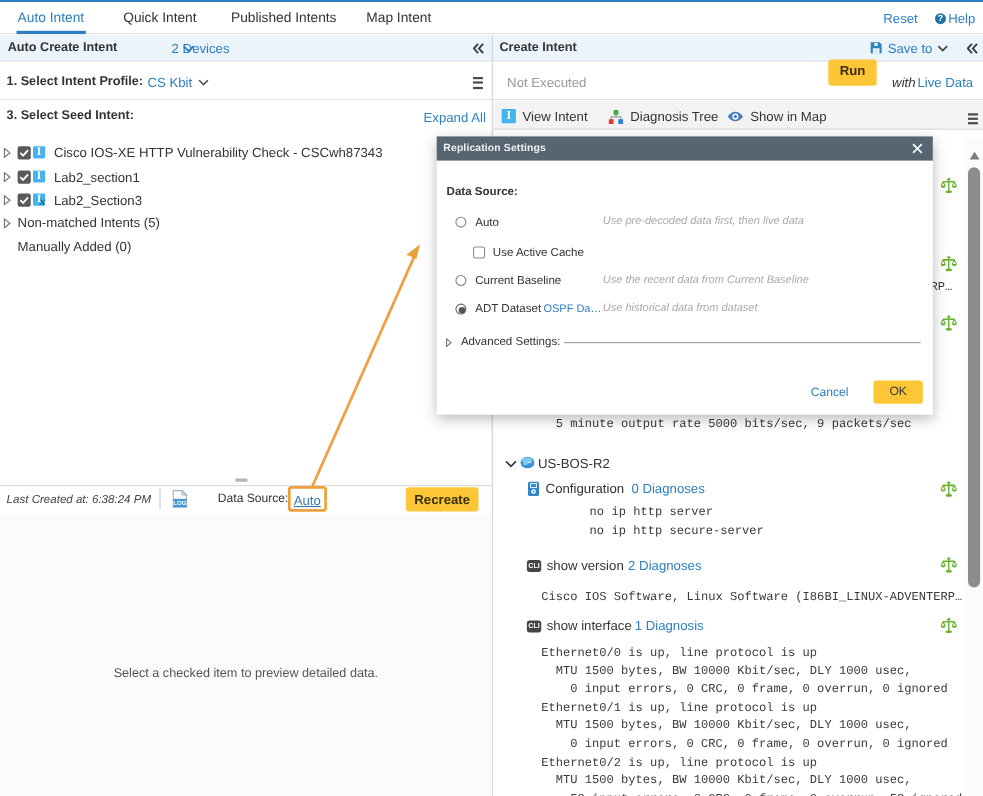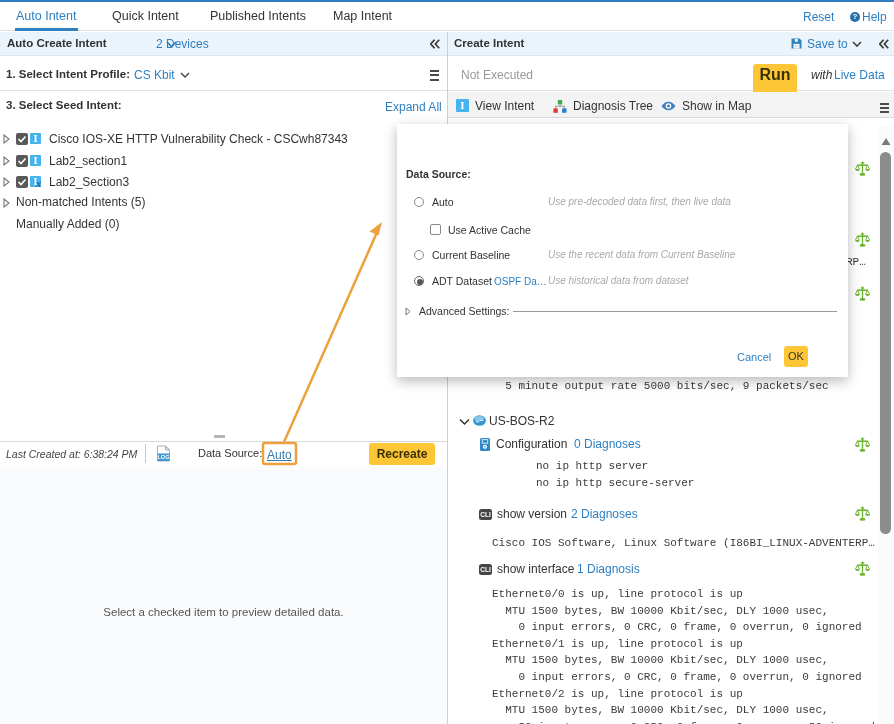--- a/index.html
+++ b/index.html
@@ -121,21 +121,21 @@
 </svg>
 <div class="ab" style="left:198px;top:447px;font-size:11px;">Data Source:</div>
 <div class="ab" style="left:267px;top:447.5px;font-size:12px;color:#3779a8;text-decoration:underline;">Auto</div>
 <div class="ab ylw" style="left:369px;top:443px;width:66px;height:22px;font-size:12px;line-height:22px;">Recreate</div>
 
 <div class="ab" style="left:0;top:467px;width:447px;height:257px;background:#fafbfc;"></div>
 <div class="ab" style="left:0;top:606px;width:447px;text-align:center;font-size:11.5px;color:#555;">Select a checked item to preview detailed data.</div>
 
 <div class="ab" style="left:448px;top:57px;width:446px;height:34px;border-bottom:1px solid #e3e3e3;"></div>
 <div class="ab" style="left:461px;top:68px;font-size:12px;color:#999;">Not Executed</div>
-<div class="ab ylw" style="left:753px;top:64px;width:44px;height:37px;font-size:16px;line-height:21px;">Run</div>
+<div class="ab ylw" style="left:753px;top:54px;width:44px;height:24px;font-size:12px;line-height:21px;">Run</div>
 <div class="ab it" style="left:811px;top:68px;font-size:12px;color:#333;">with</div>
 <div class="ab blue" style="left:834px;top:68px;font-size:12px;">Live Data</div>
 
 <div class="ab" style="left:448px;top:92px;width:446px;height:26px;background:#f3f3f3;border-bottom:1px solid #dcdcdc;"></div>
 <div class="ab" style="left:456px;top:99px;width:13px;height:13px;background:#45b4ee;border-radius:1px;color:#fff;font-size:11px;font-weight:bold;text-align:center;line-height:13px;font-family:'Liberation Serif',serif;">I</div>
 <div class="ab" style="left:475px;top:99px;font-size:12px;">View Intent</div>
 <svg class="ab" style="left:553px;top:100px;" width="14" height="13" viewBox="0 0 14 13">
   <path d="M7 3 V6.2 M2.7 9 V6.2 H11.3 V9" stroke="#9a9a9a" stroke-width="1.1" fill="none"></path>
   <rect x="4.8" y="0" width="4.4" height="4.4" fill="#3fae49"></rect>
   <rect x="0.4" y="8.4" width="4.4" height="4.4" fill="#e23b35"></rect>
@@ -219,20 +219,26 @@
   MTU 1500 bytes, BW 10000 Kbit/sec, DLY 1000 usec,
     52 input errors, 0 CRC, 0 frame, 0 overrun, 52 ignored</div>
 
 <div class="ab" style="left:878px;top:126px;width:16px;height:598px;background:#fbfbfb;"></div>
 <svg class="ab" style="left:881px;top:137px;" width="10" height="9" viewBox="0 0 10 9">
     <path d="M5 1 L9.5 8 H0.5 Z" fill="#7a7a7a"></path>
   </svg>
 <div class="ab" style="left:880px;top:152px;width:11px;height:382px;background:#8c8c8c;border-radius:6px;"></div>
 
 <div class="ab" style="left:397px;top:124px;width:451px;height:253px;background:#fff;box-shadow:0 4px 12px rgba(0,0,0,0.28);">
+  <div style="height:22px;background:#556672;position:relative;">
+    <div style="position:absolute;left:6px;top:4.5px;font-size:9.5px;font-weight:bold;color:#eef1f3;letter-spacing:0.1px;">Replication Settings</div>
+    <svg style="position:absolute;right:9px;top:6px;" width="10" height="10" viewBox="0 0 10 10">
+        <path d="M1 1 L9 9 M9 1 L1 9" stroke="#fff" stroke-width="1.4"></path>
+      </svg>
+  </div>
   <div style="position:absolute;left:9px;top:44px;font-size:10.5px;font-weight:bold;color:#333;">Data Source:</div>
 
   <div style="position:absolute;left:17px;top:73px;width:10px;height:10px;border:1px solid #8a8a8a;border-radius:50%;"></div>
   <div style="position:absolute;left:35px;top:72px;font-size:10.5px;">Auto</div>
   <div class="it" style="position:absolute;left:151px;top:72px;font-size:10px;color:#a9a9a9;">Use pre-decoded data first, then live data</div>
 
   <div style="position:absolute;left:33px;top:100px;width:11px;height:11px;border:1px solid #8a8a8a;border-radius:2px;"></div>
   <div style="position:absolute;left:51px;top:100px;font-size:10.5px;">Use Active Cache</div>
 
   <div style="position:absolute;left:17px;top:126px;width:10px;height:10px;border:1px solid #8a8a8a;border-radius:50%;"></div>
@@ -245,21 +251,21 @@
   <div style="position:absolute;left:97px;top:152px;font-size:10px;color:#2d7fc1;">OSPF Da…</div>
   <div class="it" style="position:absolute;left:151px;top:151px;font-size:10px;color:#a9a9a9;">Use historical data from dataset</div>
 
   <svg style="position:absolute;left:8px;top:183px;" width="6" height="9" viewBox="0 0 6 9">
       <path d="M1 1 L5 4.5 L1 8 Z" fill="none" stroke="#777" stroke-width="1"></path>
     </svg>
   <div style="position:absolute;left:22px;top:181px;font-size:10.5px;">Advanced Settings:</div>
   <div style="position:absolute;left:116px;top:187px;width:324px;height:1px;background:#9a9a9a;"></div>
 
   <div style="position:absolute;left:340px;top:227px;font-size:11px;color:#2d7fc1;">Cancel</div>
-  <div class="ylw" style="position:absolute;left:387px;top:222px;width:24px;height:21px;font-size:11px;line-height:21px;font-weight:normal;color:#333;">OK</div>
+  <div class="ylw" style="position:absolute;left:397px;top:222px;width:45px;height:21px;font-size:11px;line-height:21px;font-weight:normal;color:#333;">OK</div>
 </div>
 
 <svg class="ab" style="left:0;top:0;pointer-events:none;z-index:50;" width="894" height="724" viewBox="0 0 894 724">
   <rect x="263" y="443" width="33" height="21" rx="2" fill="none" stroke="#eda13c" stroke-width="2.5"></rect>
   <line x1="284" y1="442" x2="378" y2="230" stroke="#eda13c" stroke-width="2.5"></line>
   <path d="M382 222 L369.5 231.5 L378.5 235.5 Z" fill="#eda13c"></path>
 </svg>
 
 <svg width="0" height="0" style="position:absolute">
 <defs>

